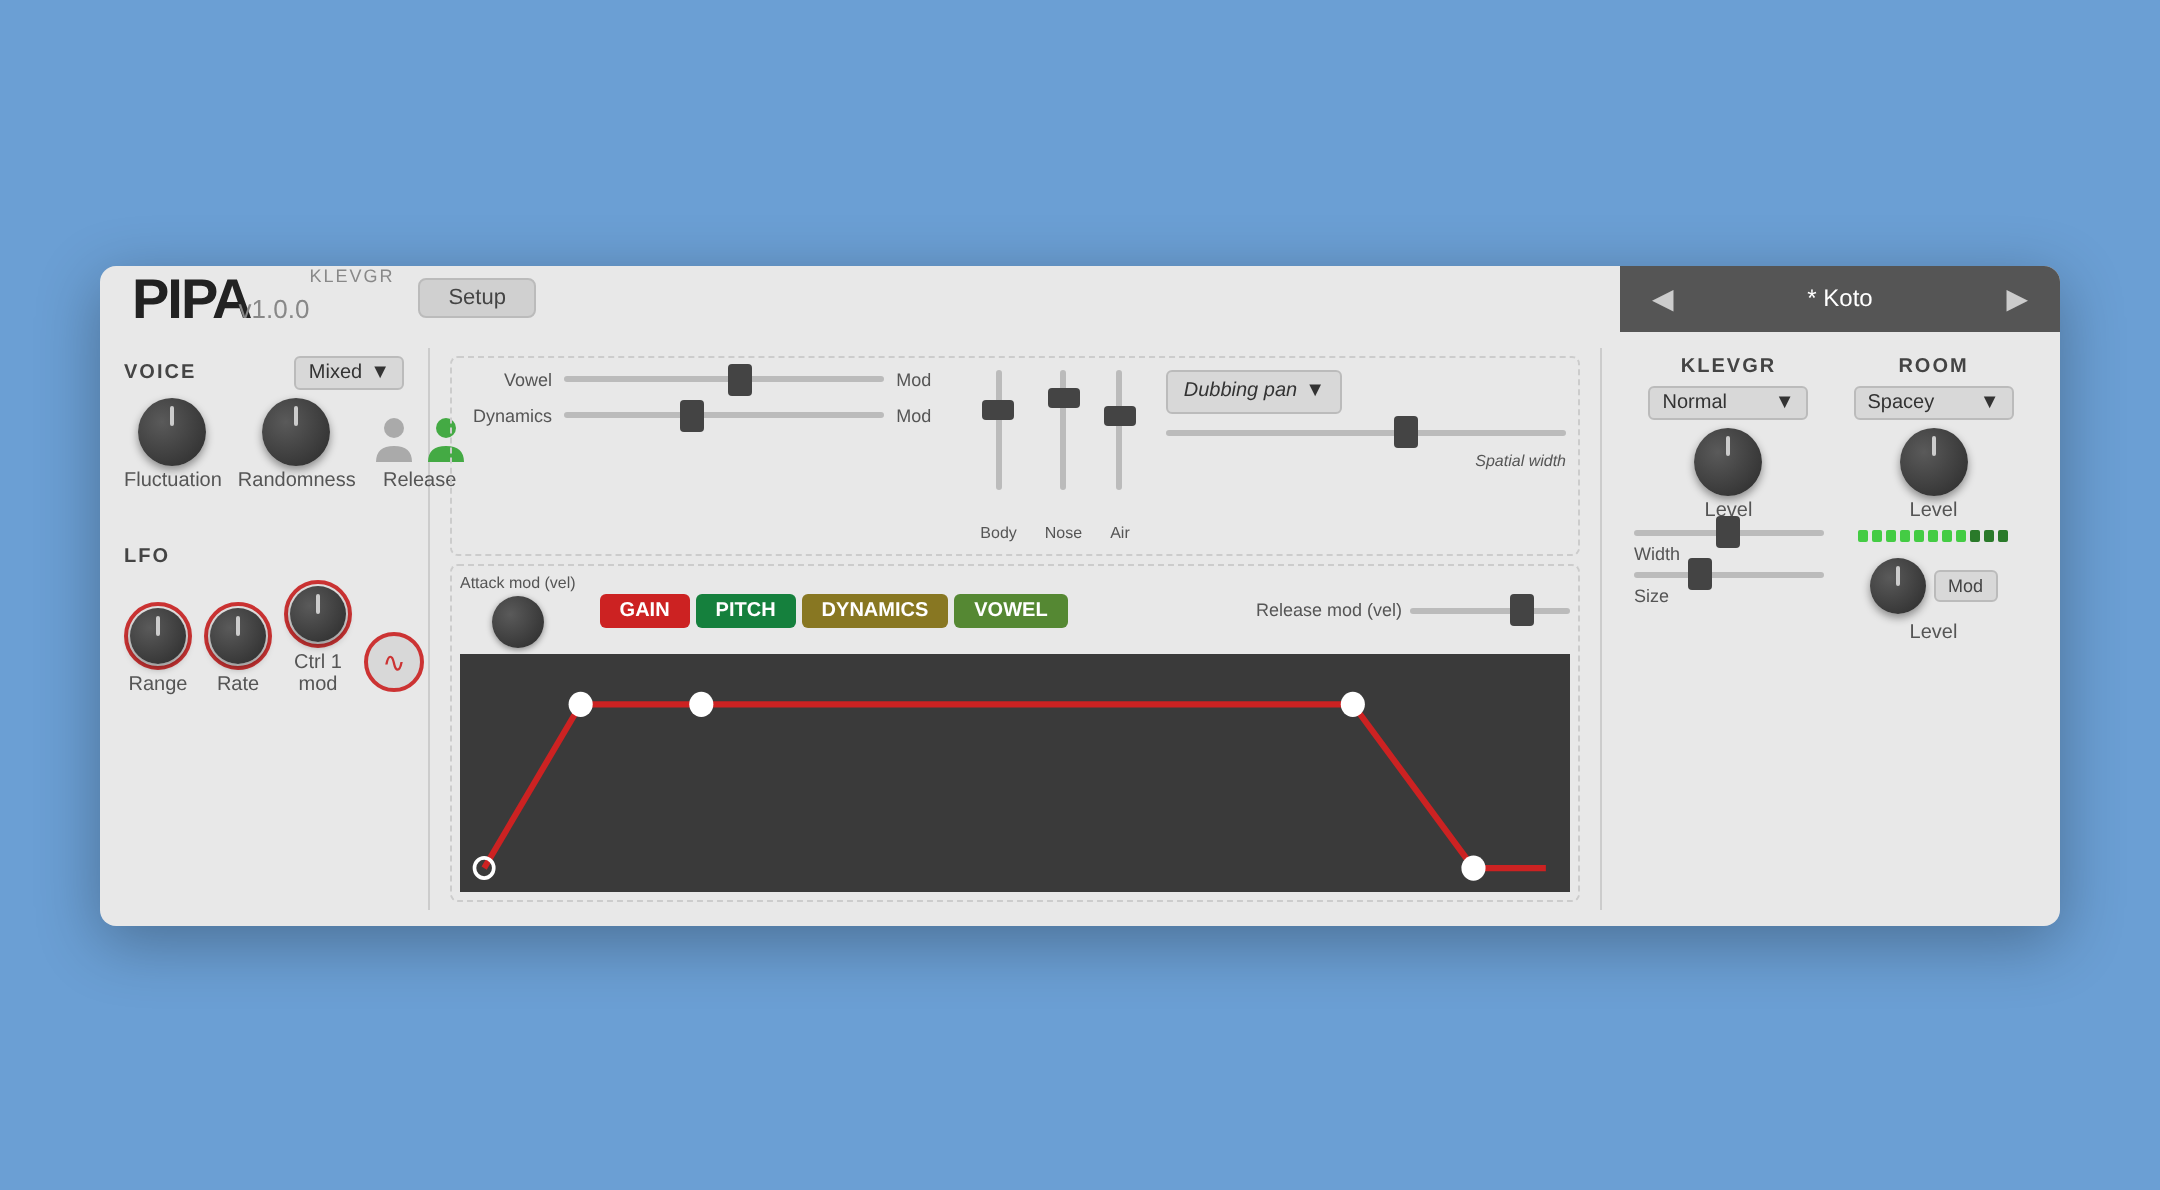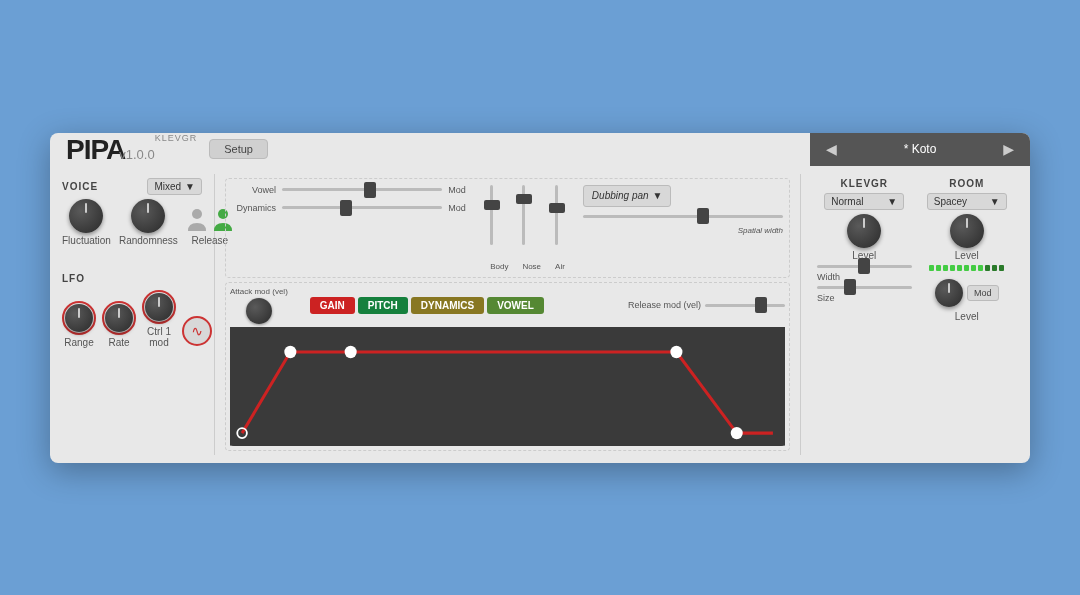--- a/index.html
+++ b/index.html
@@ -221,21 +221,21 @@
     }
     .vertical-sliders {
       display: flex;
       gap: 14px;
       align-items: flex-end;
       padding: 0 8px;
     }
     .vert-slider-group {
       display: flex;
       flex-direction: column;
-      align-items: flex-start;
+      align-items: center;
       gap: 17px;
     }
     .vert-slider-track {
       width: 3px;
       height: 60px;
       background: #bbb;
       border-radius: 2px;
       position: relative;
     }
     .vert-slider-thumb {
@@ -564,21 +564,21 @@
               <div class="h-slider-thumb" style="left:60%;"></div>
             </div>
           </div>
           <span class="vert-slider-label" style="font-size:8px;color:#555;text-align:right;">Spatial width</span>
         </div>
       </div>
 
       <div style="border:1px dashed #ccc;border-radius:4px;padding:4px;flex:1;display:flex;flex-direction:column;gap:3px;">
         <div class="env-top-row">
 
-          <div style="display:flex;flex-direction:column;align-items:center;gap:2px;margin-right:14px;">
+          <div style="display:flex;flex-direction:column;align-items:center;gap:2px;margin-right:4px;">
             <span class="attack-mod-label">Attack mod (vel)</span>
             <div class="attack-knob-small"></div>
           </div>
 
           <div class="env-tabs">
             <div class="env-tab" style="background:#cc2222;text-align:right;">GAIN</div>
             <div class="env-tab" style="background:#15803d;">PITCH</div>
             <div class="env-tab" style="background:#887722;">DYNAMICS</div>
             <div class="env-tab" style="background:#558833;">VOWEL</div>
           </div>

